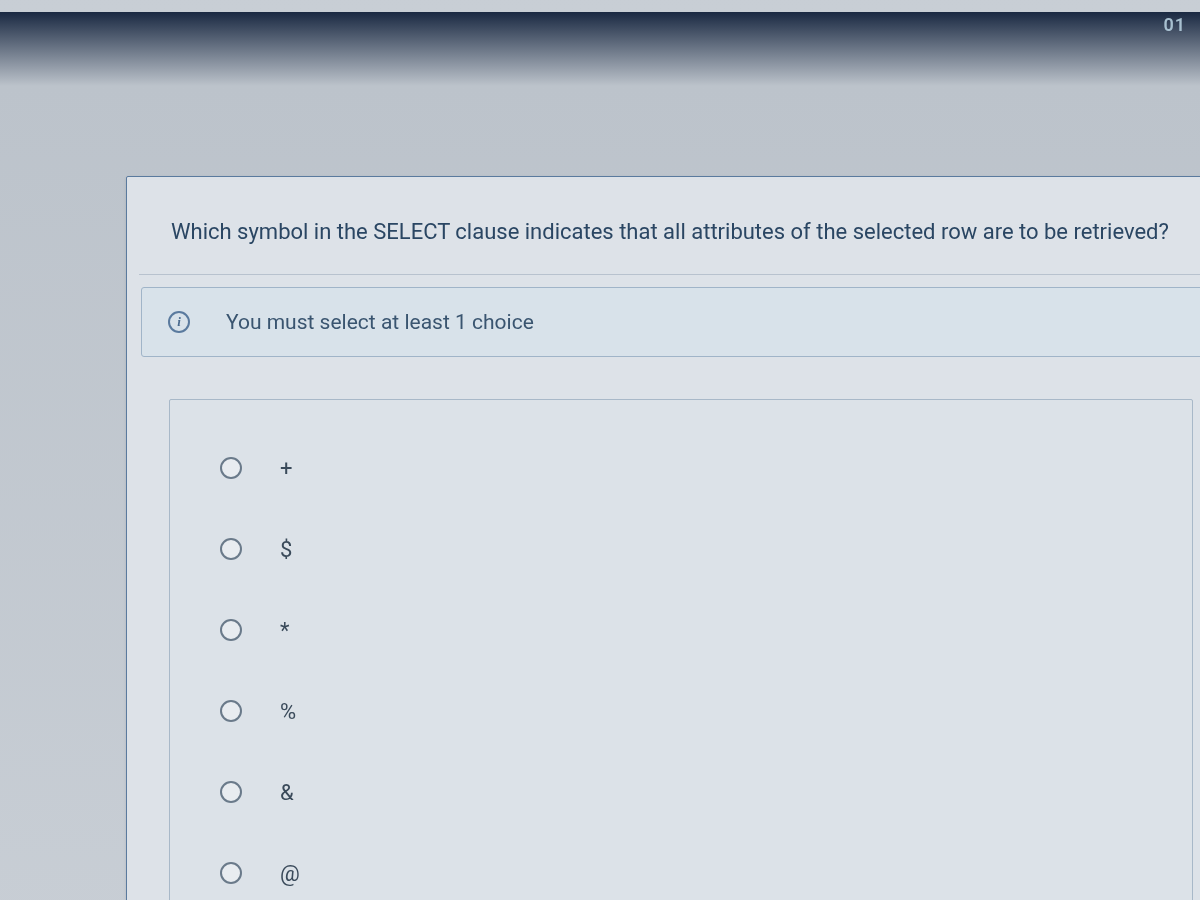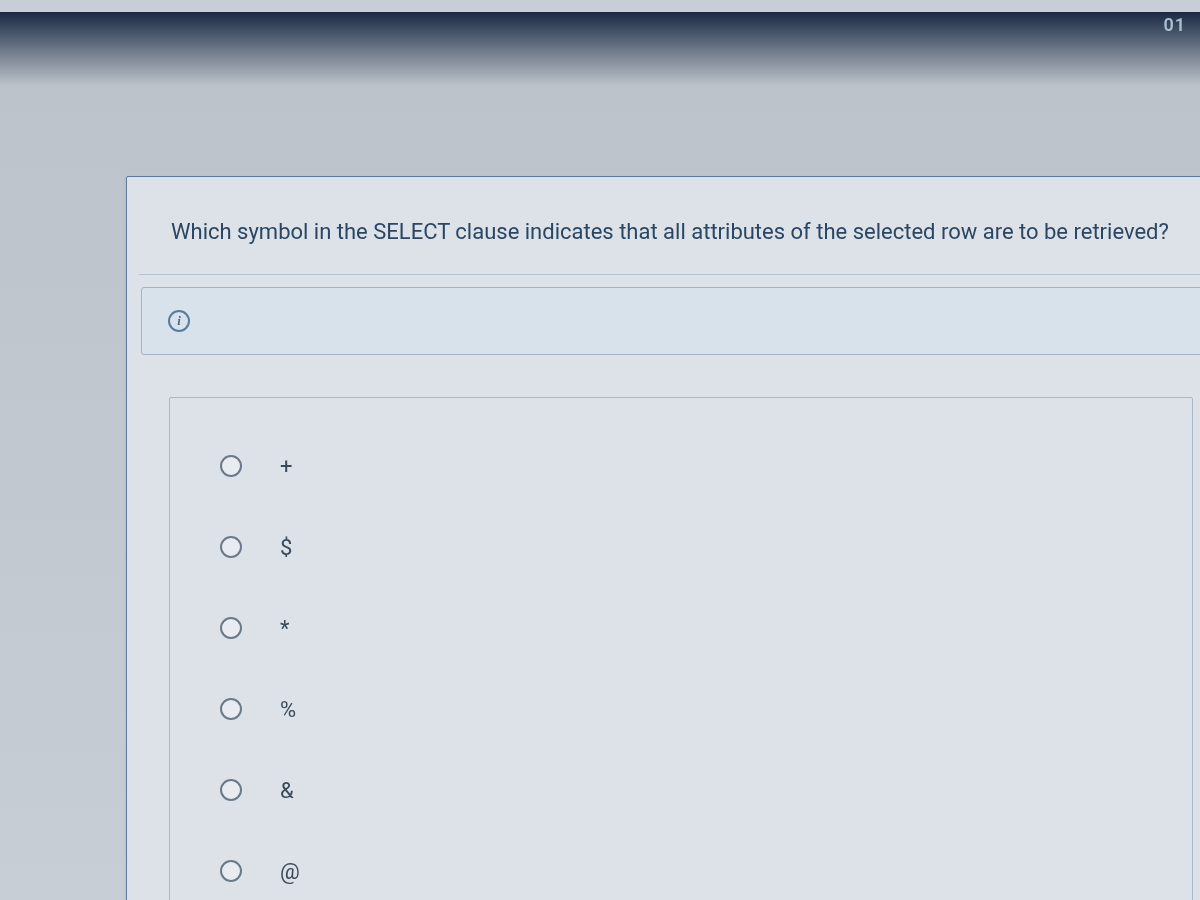--- a/index.html
+++ b/index.html
@@ -108,20 +108,21 @@
 
 <div class="top-right-fragment">01</div>
 
 <div class="question-panel">
   <div class="question-header">
     <div class="question-text">Which symbol in the SELECT clause indicates that all attributes of the selected row are to be retrieved?</div>
   </div>
 
   <div class="hint-banner">
     <span class="info-icon">i</span>
+    <span class="hint-text">You must select at least 1 choice</span>
   </div>
 
   <div class="options-area">
     <div class="options-box">
 
       <label class="option-row">
         <span class="radio-circle"></span>
         <span class="option-label">+</span>
       </label>
 

